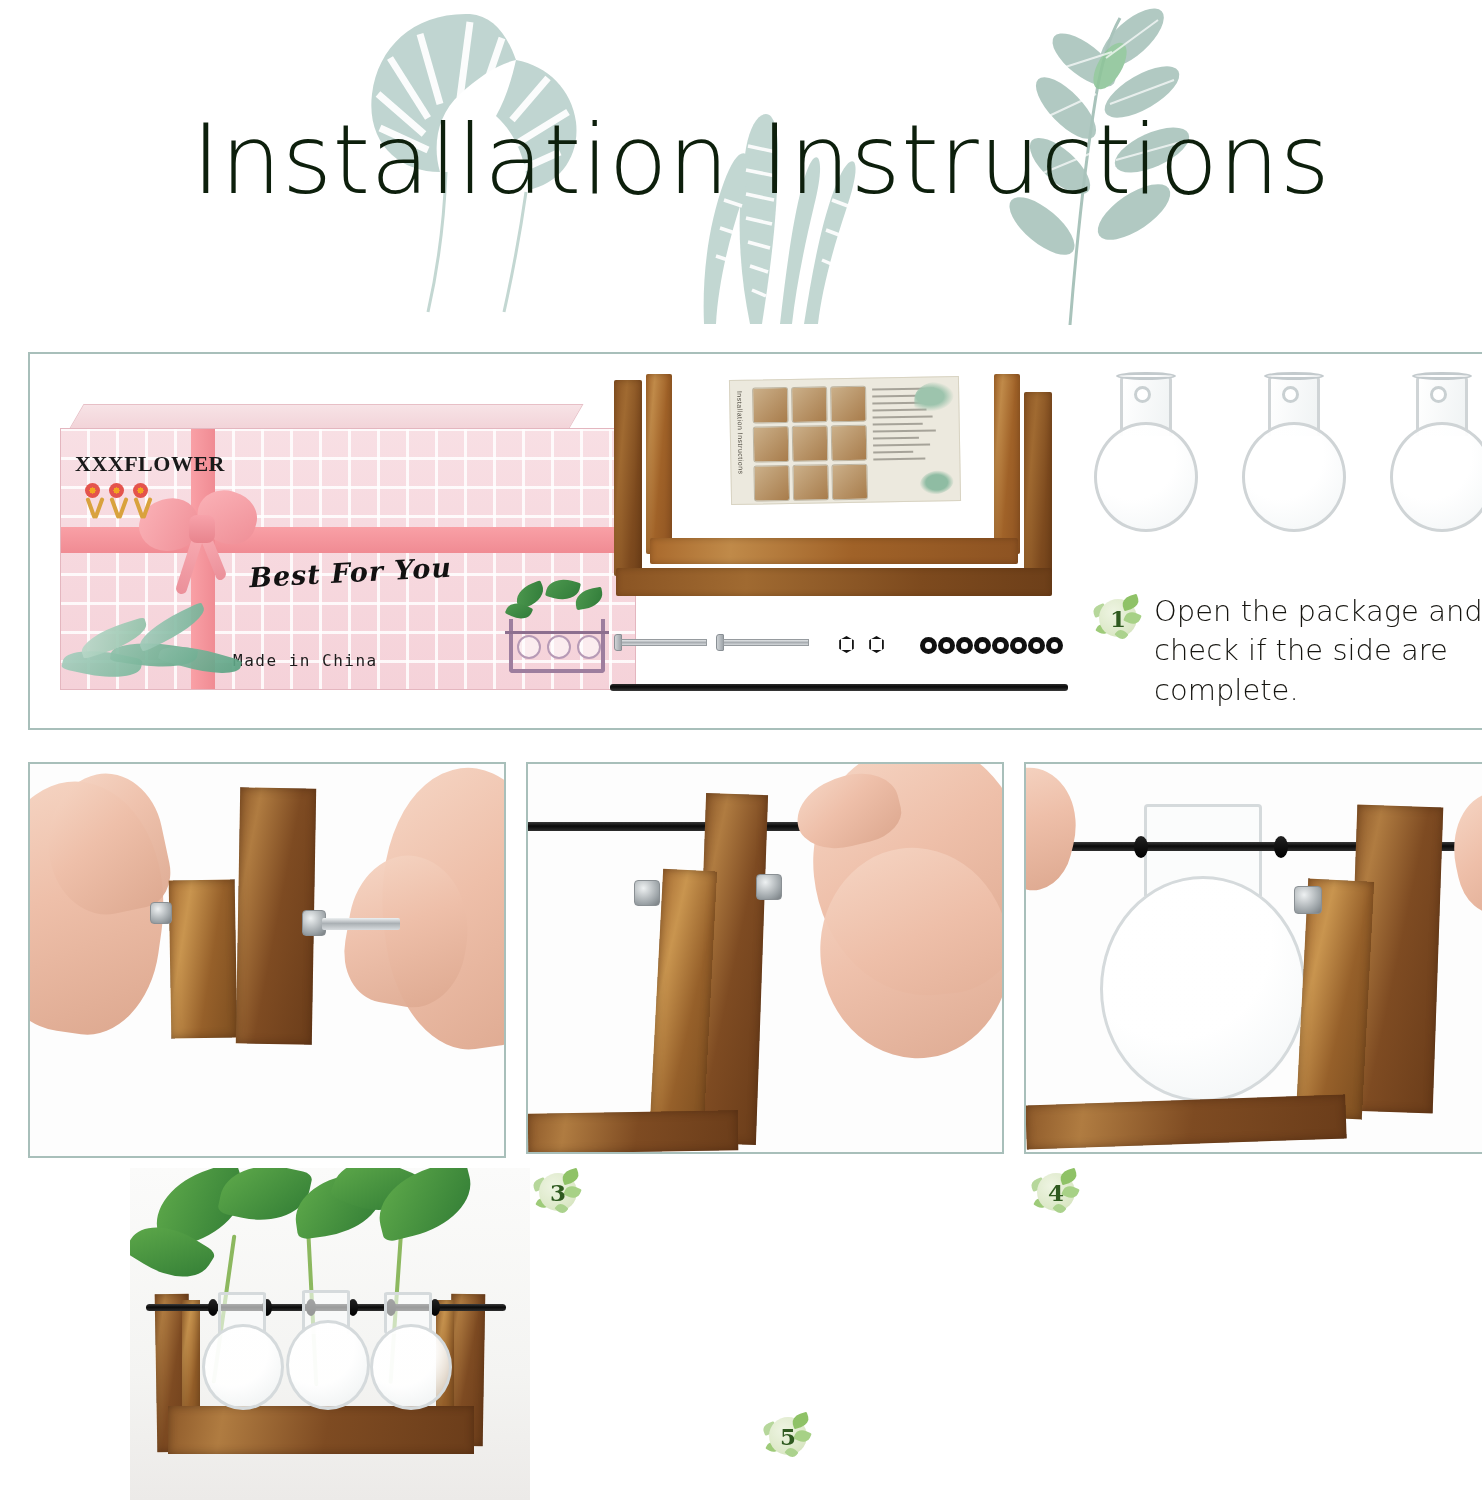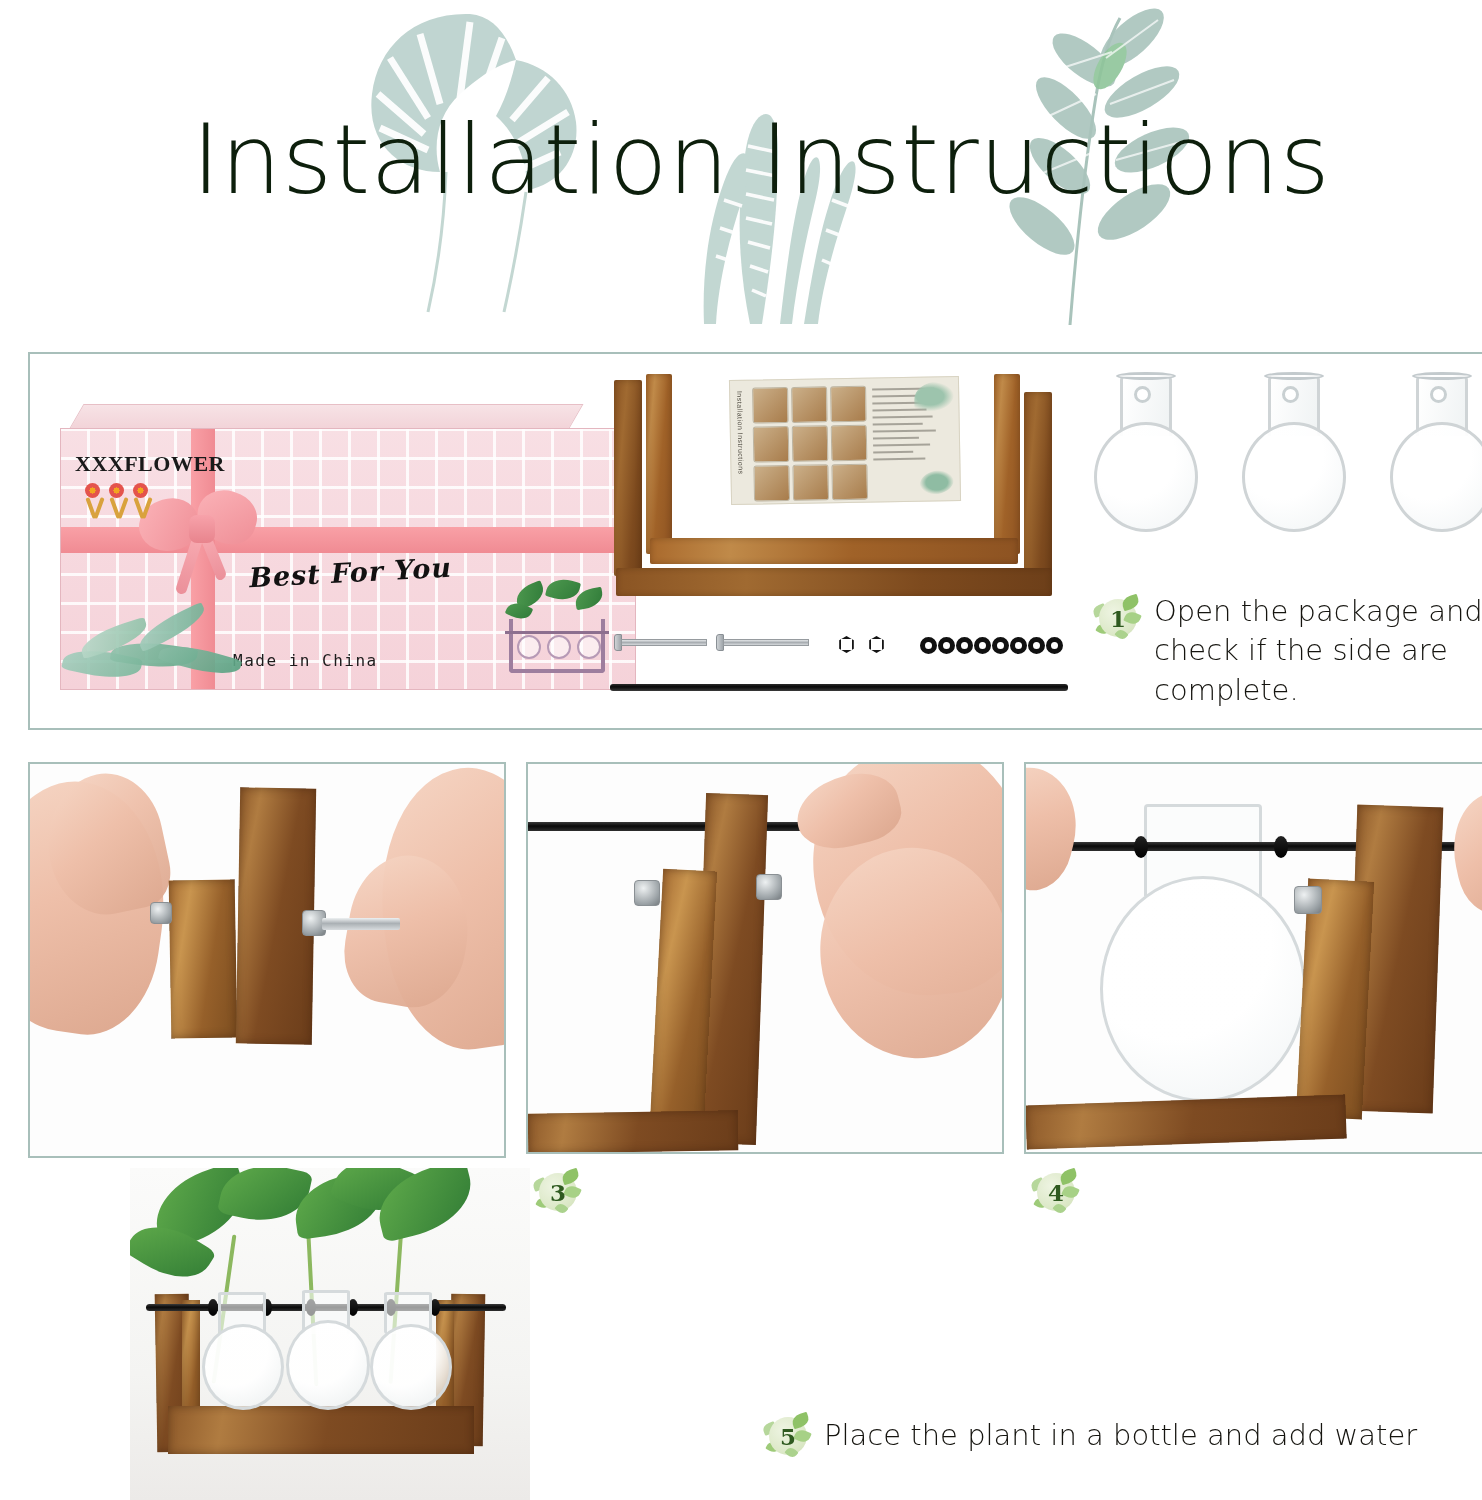--- a/index.html
+++ b/index.html
@@ -694,16 +694,15 @@
   <div class="cap5">
     <div class="badge">
       <div class="lf c"></div>
         <div class="lf d"></div>
       <div class="disc"></div>
       <div class="lf a"></div>
         <div class="lf b"></div>
         <div class="lf e"></div>
       <div class="num">5</div>
     </div>
-    <div class="steptext">Place the plant in a bottle and add water</div>
   </div>
 
 </div>
 
 </body></html>

